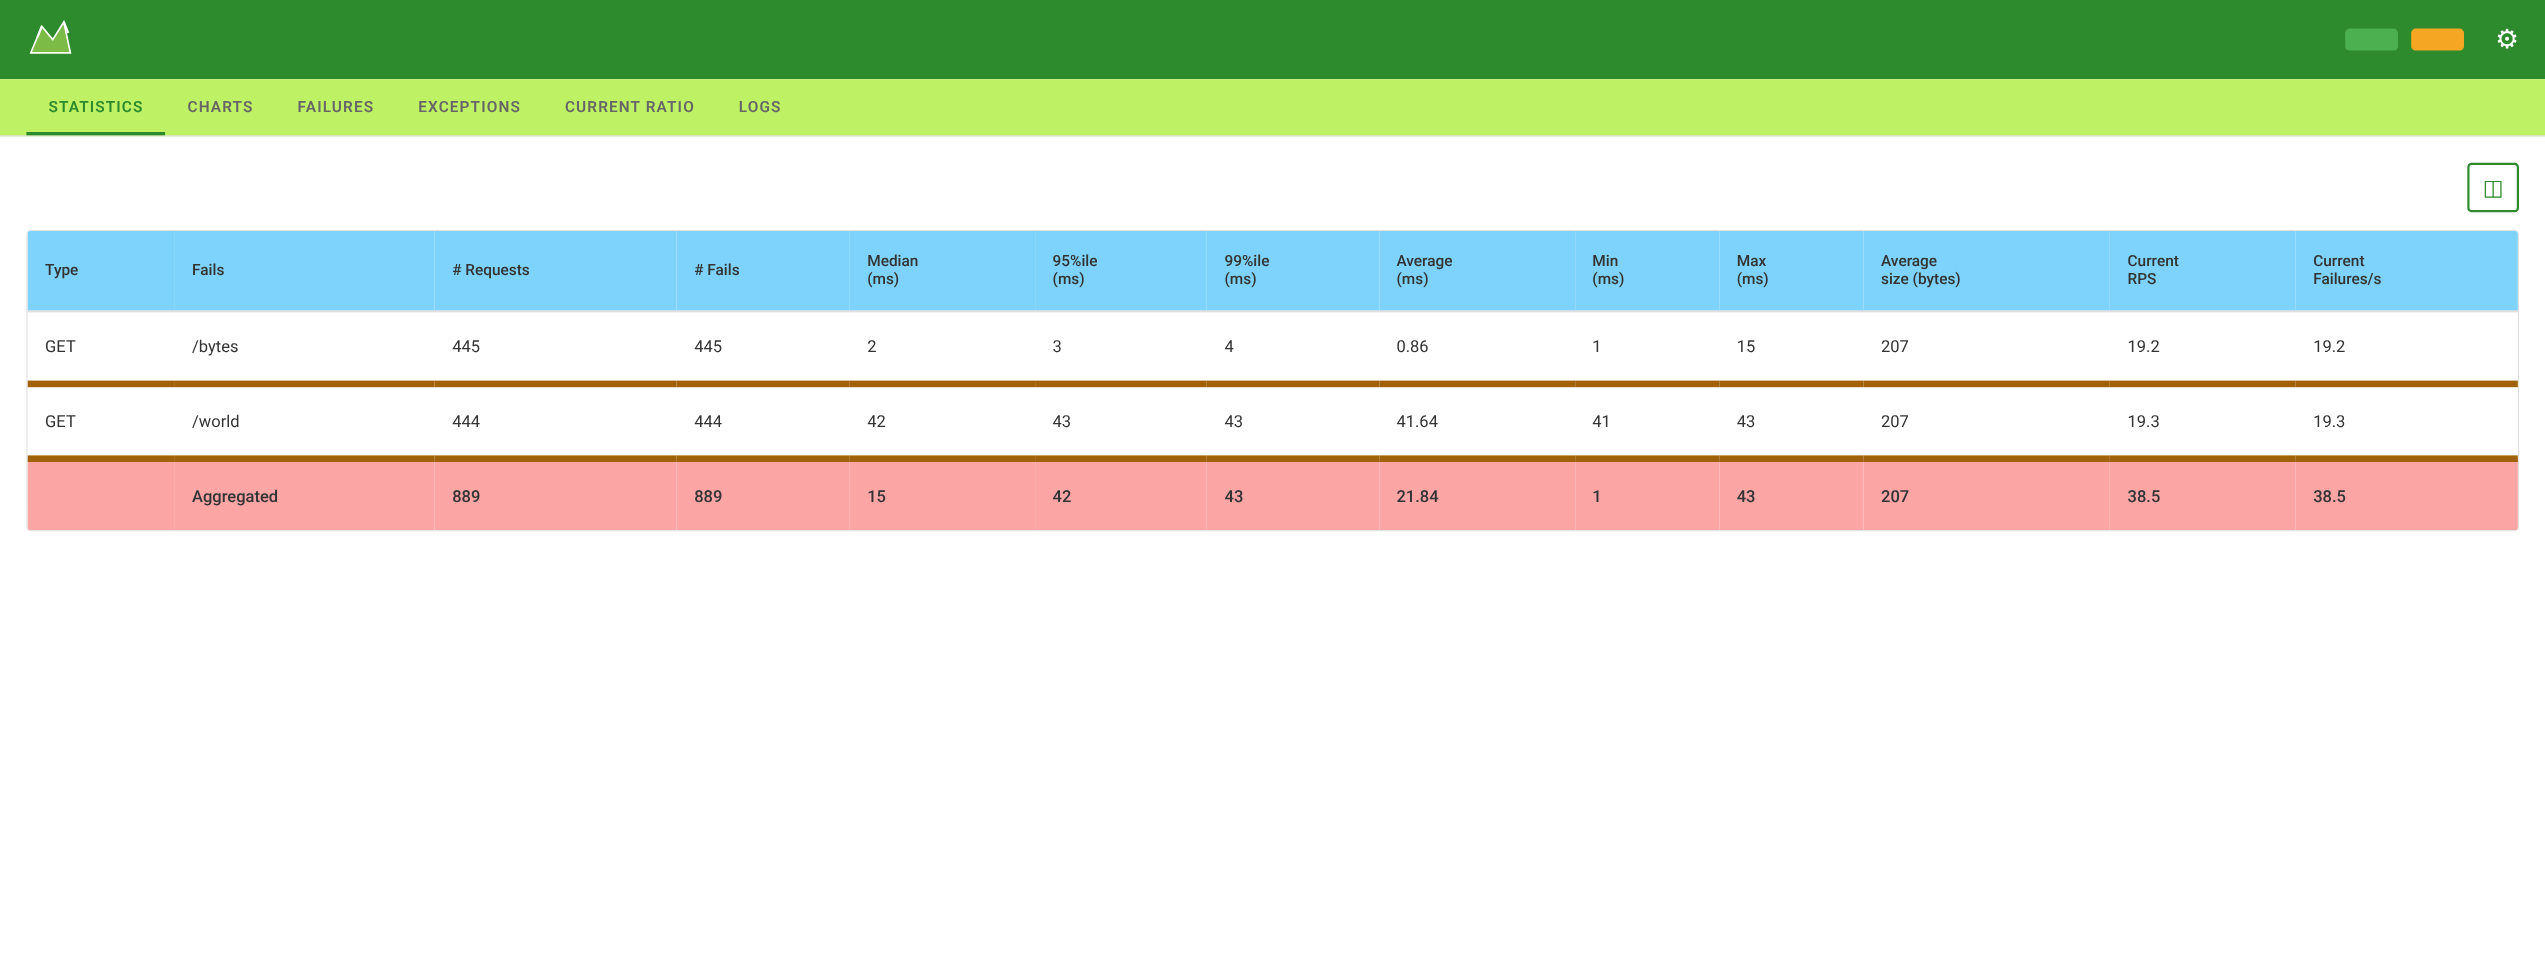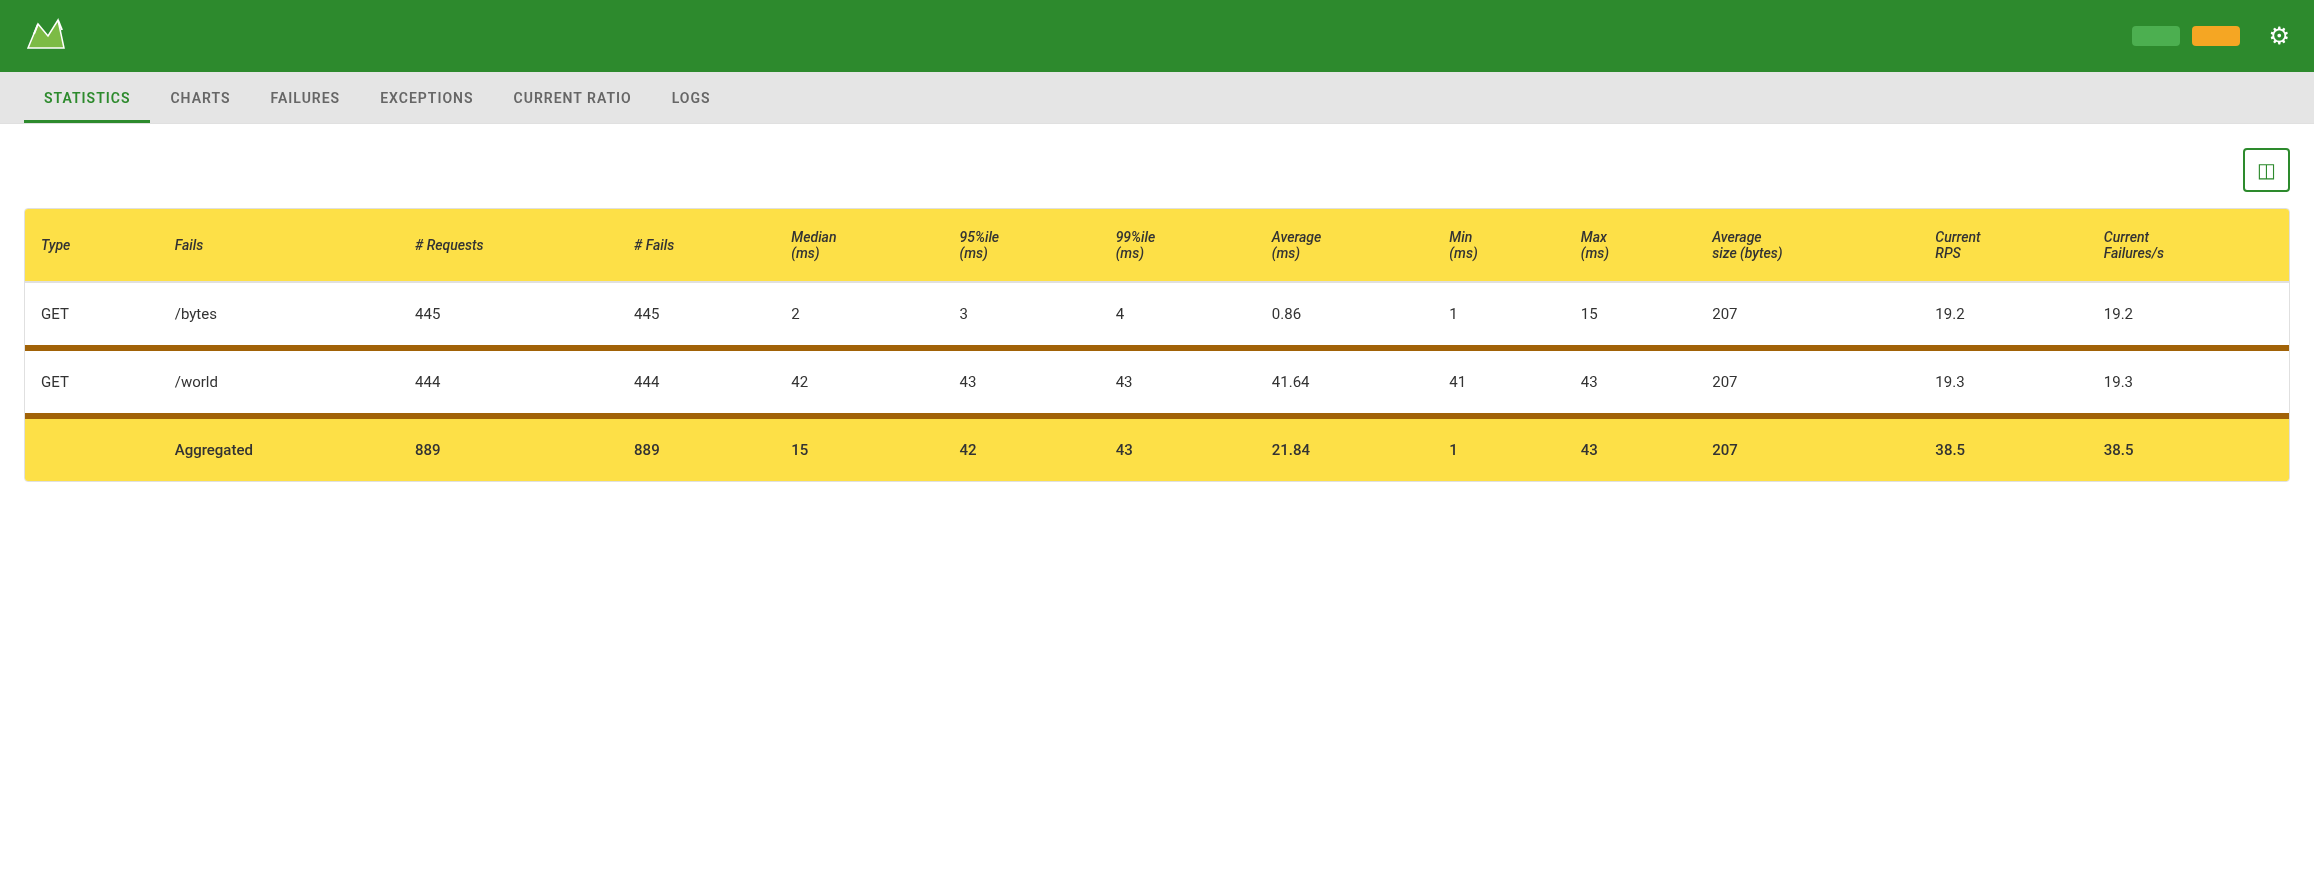--- a/index.html
+++ b/index.html
@@ -84,21 +84,21 @@
       font-size: 24px;
       margin-left: 16px;
       cursor: pointer;
     }
 
     
     .nav {
       display: flex;
       padding: 0 24px;
       border-bottom: 1px solid #e0e0e0;
-      background: #e5e5e5;
+      background: #bef264;
     }
     .nav-item {
       padding: 18px 20px 14px;
       font-size: 14px;
       font-weight: 600;
       letter-spacing: 1px;
       color: #666;
       cursor: pointer;
       text-decoration: none;
       border-bottom: 3px solid transparent;
@@ -139,23 +139,22 @@
       border: 1px solid #e0e0e0;
       border-radius: 4px;
       overflow: hidden;
     }
     table {
       width: 100%;
       border-collapse: collapse;
       font-size: 15px;
     }
     thead tr {
-      background: #fde047;
+      background: #7dd3fc;
       border-bottom: 2px solid #e0e0e0;
-      font-style: italic;
     }
     thead th {
       padding: 20px 16px;
       text-align: left;
       font-weight: 500;
       color: #333;
       font-size: 14px;
       white-space: nowrap;
     }
     tbody tr {
@@ -163,21 +162,21 @@
     }
     tbody tr:last-child {
       border-bottom: none;
     }
     tbody td {
       padding: 22px 16px;
       color: #333;
       font-size: 15px;
     }
     tbody tr.aggregated-row {
-      background: #fde047;
+      background: #fca5a5;
     }
     tbody tr.aggregated-row td {
       font-weight: 500;
     }
   </style>
 </head>
 <body>
 
 <header class="header">
   <div class="logo-area">

